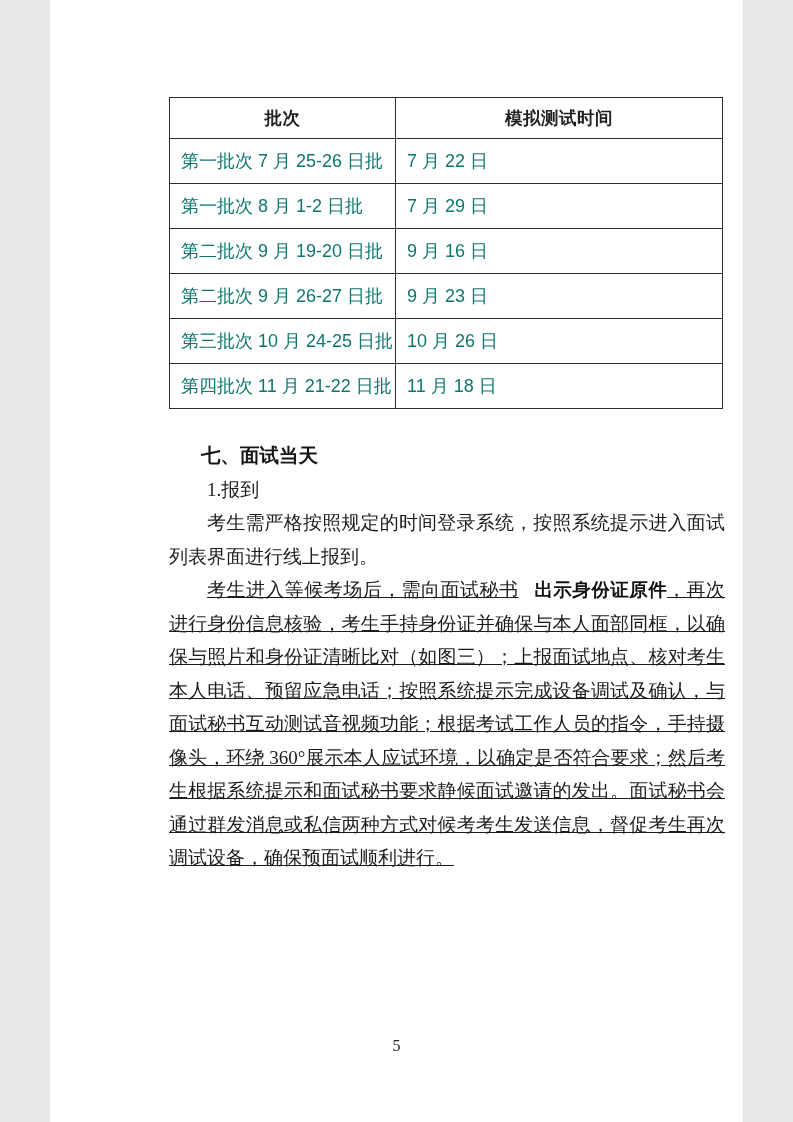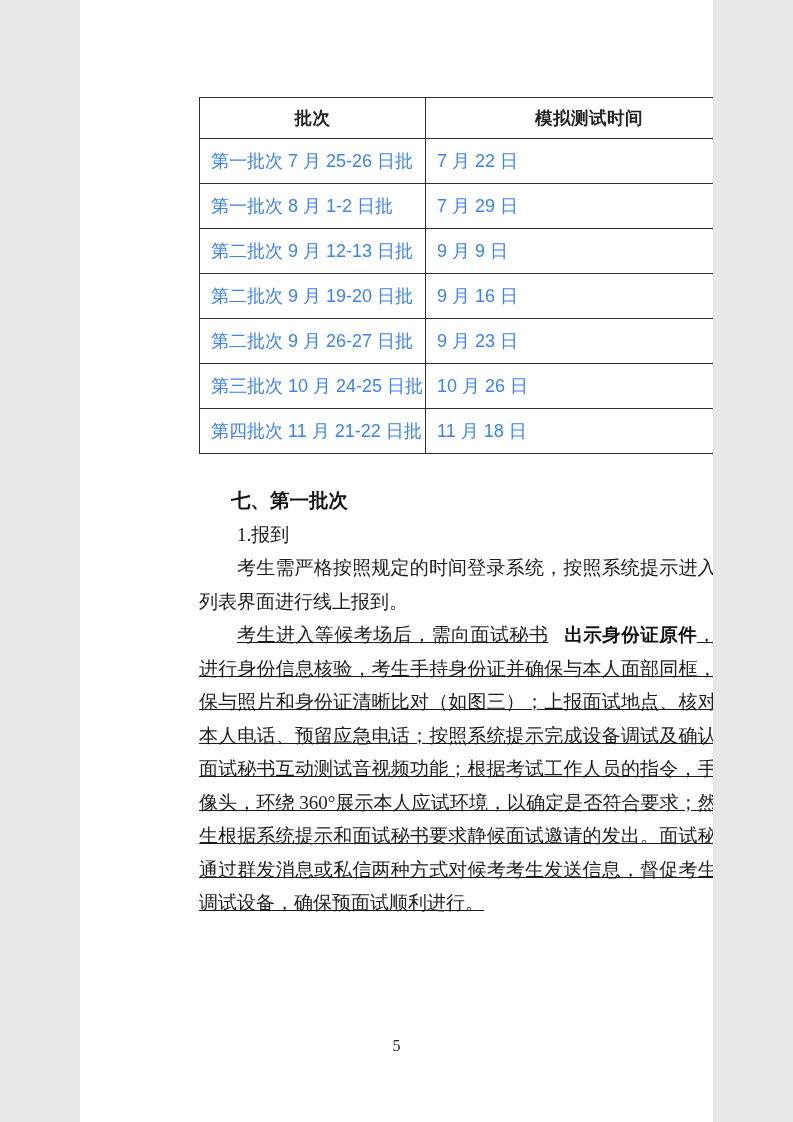--- a/index.html
+++ b/index.html
@@ -2,21 +2,21 @@
 <html><head>
 <meta charset="utf-8">
 <style>
   html, body {
     margin: 0;
     padding: 0;
     background: #e8e8e8;
   }
   .page {
     position: relative;
-    width: 633px;
+    width: 693px;
     height: 1122px;
     margin: 0 auto;
     background: #ffffff;
     overflow: hidden;
     font-family: "Liberation Serif", "DejaVu Serif", serif;
     color: #1c1c1c;
   }
   .content {
     position: absolute;
     left: 119px;
@@ -42,21 +42,21 @@
     color: #222;
     letter-spacing: 0.5px;
   }
   table.schedule td {
     border: 1px solid #2e2e2e;
     height: 42px;
     font-size: 18px;
     text-align: left;
     vertical-align: middle;
     padding-left: 11px;
-    color: #3b82f6;
+    color: #0f766e;
   }
   
   .heading {
     margin: 30px 0 0 0;
     font-family: "Liberation Sans", "DejaVu Sans", sans-serif;
     font-size: 19.5px;
     font-weight: bold;
     line-height: 33.5px;
     text-indent: 32px;
     color: #151515;
@@ -108,43 +108,39 @@
       <tbody>
         <tr>
           <td>第一批次 7 月 25-26 日批</td>
           <td>7 月 22 日</td>
         </tr>
         <tr>
           <td>第一批次 8 月 1-2 日批</td>
           <td>7 月 29 日</td>
         </tr>
         <tr>
-          <td>第二批次 9 月 12-13 日批</td>
-          <td>9 月 9 日</td>
-        </tr>
-        <tr>
           <td>第二批次 9 月 19-20 日批</td>
           <td>9 月 16 日</td>
         </tr>
         <tr>
           <td>第二批次 9 月 26-27 日批</td>
           <td>9 月 23 日</td>
         </tr>
         <tr>
           <td>第三批次 10 月 24-25 日批</td>
           <td>10 月 26 日</td>
         </tr>
         <tr>
           <td>第四批次 11 月 21-22 日批</td>
           <td>11 月 18 日</td>
         </tr>
       </tbody>
     </table>
 
-    <h2 class="heading">七、第一批次</h2>
+    <h2 class="heading">七、面试当天</h2>
 
 
     <p class="para">1.报到</p>
 
     <p class="para">考生需严格按照规定的时间登录系统，按照系统提示进入面试列表界面进行线上报到。</p>
 
 
     <p class="para"><span class="seg">考生进入等候考场后，需向面试秘书</span><b class="emph">出示身份证原件</b><span class="seg">，再次进行身份信息核验，考生手持身份证并确保与本人面部同框，以确保与照片和身份证清晰比对（如图三）；上报面试地点、核对考生本人电话、预留应急电话；按照系统提示完成设备调试及确认，与面试秘书互动测试音视频功能；根据考试工作人员的指令，手持摄像头，环绕 360°展示本人应试环境，以确定是否符合要求；然后考生根据系统提示和面试秘书要求静候面试邀请的发出。面试秘书会通过群发消息或私信两种方式对候考考生发送信息，督促考生再次调试设备，确保预面试顺利进行。</span></p>
 
   </div>

